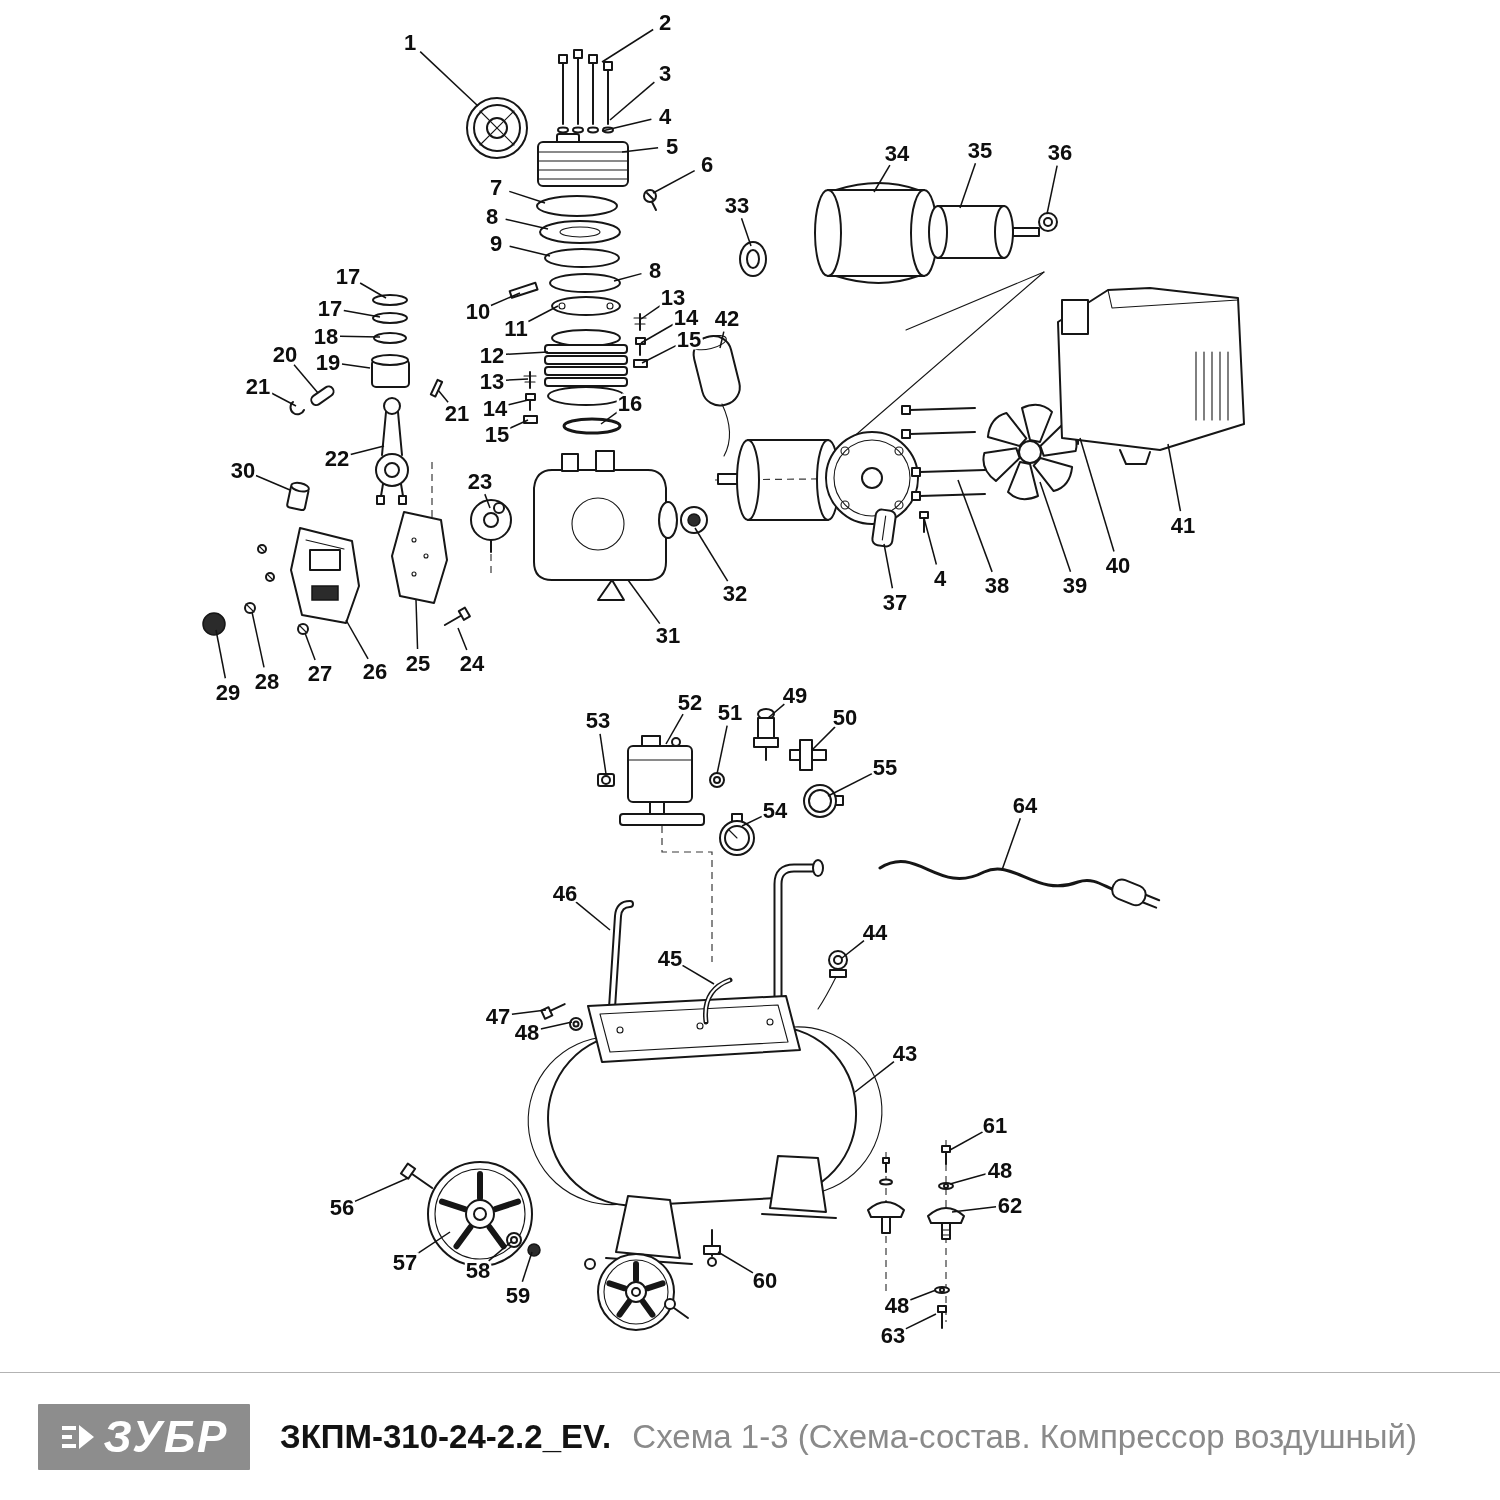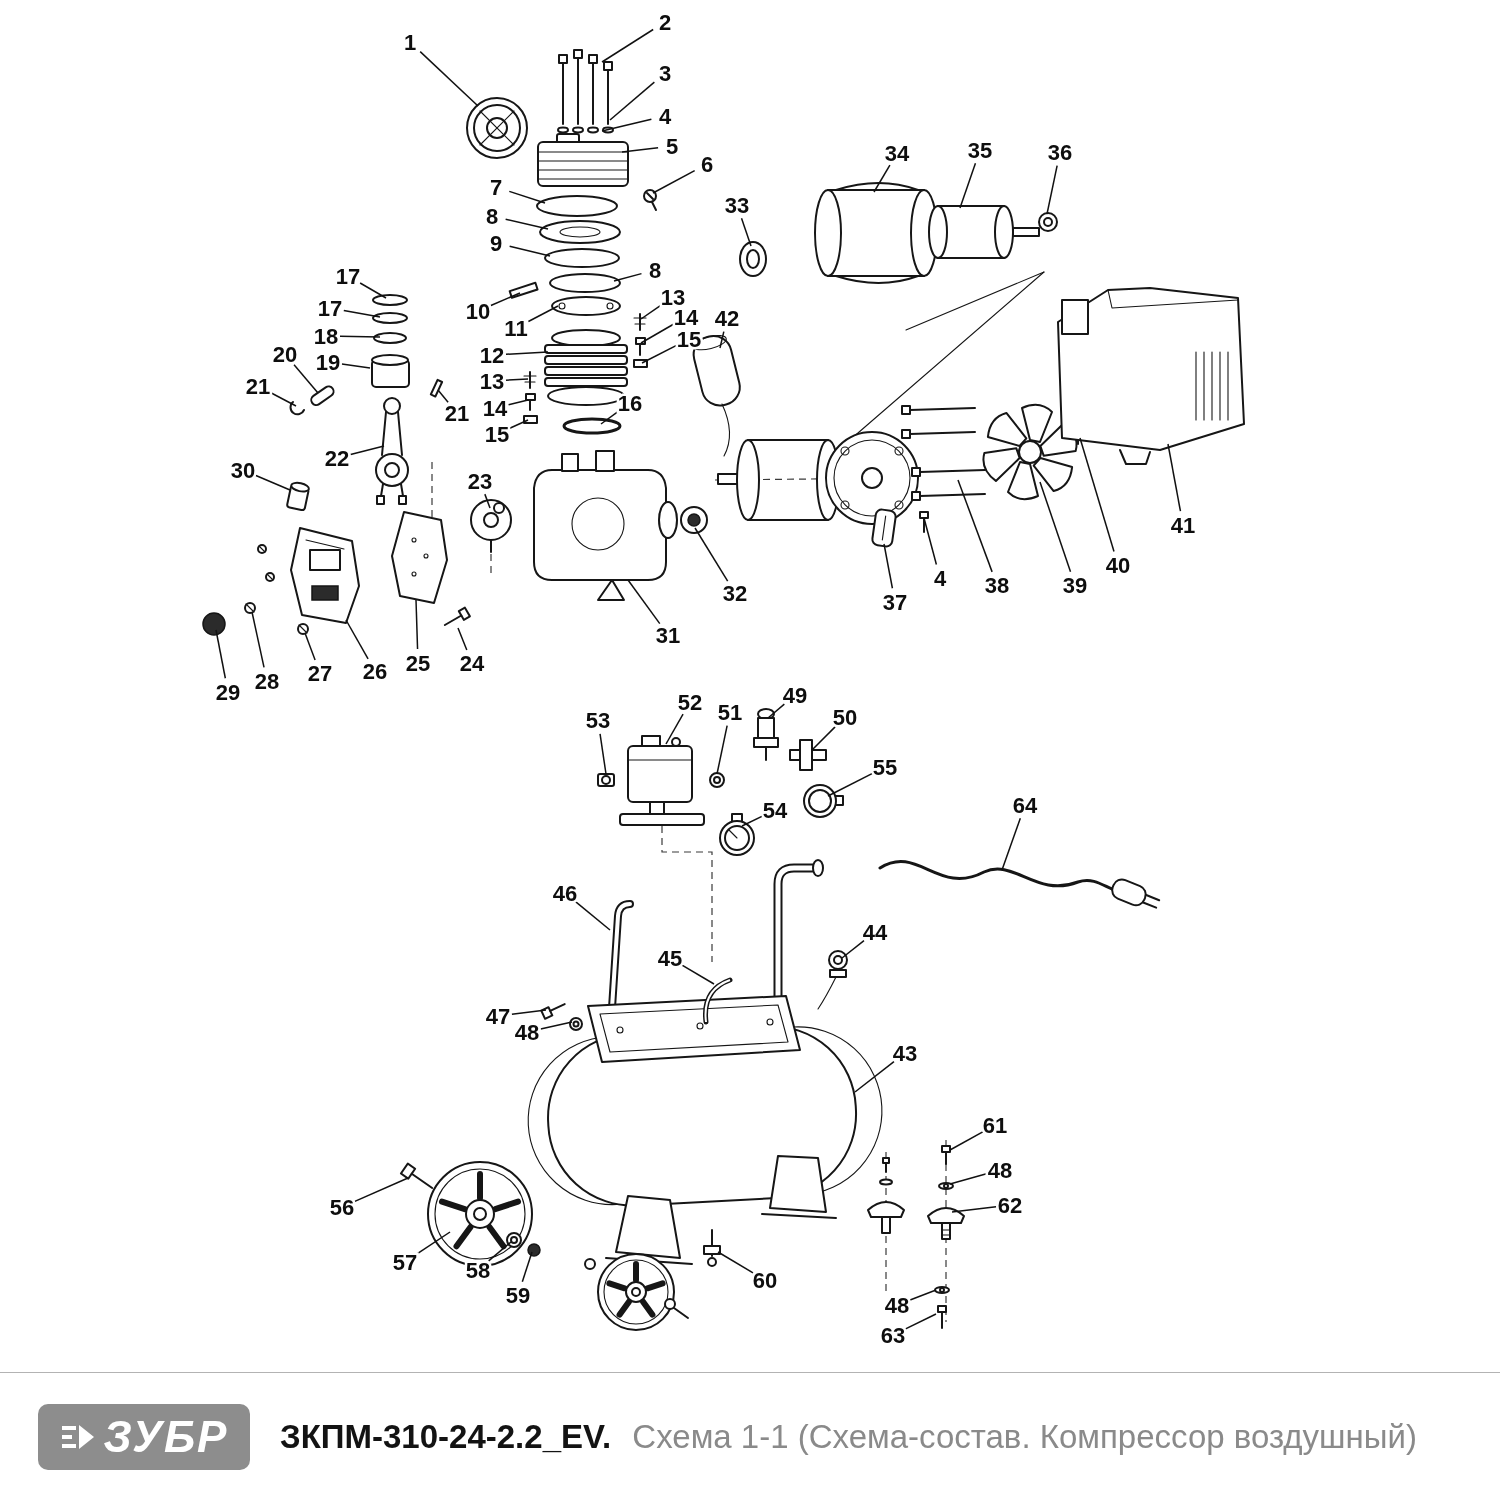--- a/index.html
+++ b/index.html
@@ -15,21 +15,21 @@
   .w3{stroke-width:3;}
   .w6{stroke-width:6;}
   .dash{fill:none;stroke:#3a3a3a;stroke-width:1.2;stroke-dasharray:7 5;}
   .lead{stroke:#111;stroke-width:1.5;}
   .callout{font:700 22px "Liberation Sans",sans-serif;fill:#0e0e0e;text-anchor:middle;
            dominant-baseline:central;paint-order:stroke;stroke:#fff;stroke-width:5px;}
 
   
   .footer{position:absolute;left:0;top:1372px;width:1500px;height:128px;
           border-top:1px solid #b3b3b3;display:flex;align-items:center;}
-  .logo{margin-left:38px;width:212px;height:66px;background:#8d8d8d;border-radius:10px;
+  .logo{margin-left:38px;width:212px;height:66px;background:#8d8d8d;border-radius:1px;
         display:flex;align-items:center;justify-content:center;gap:8px;flex:0 0 auto;}
   .logo-text{color:#fff;font-weight:700;font-style:italic;font-size:44px;letter-spacing:2px;}
   .caption{margin-left:30px;font-size:33px;white-space:nowrap;}
   .model{font-weight:700;color:#131313;text-align:center;}
   .subtitle{color:#8a8a8a;margin-left:12px;font-weight:400;}
 </style>
 </head>
 <body>
 
 <div class="page">
@@ -853,17 +853,17 @@
 <div class="footer">
   <div class="logo">
     <svg width="36" height="32" viewBox="0 0 36 32">
       <path d="M2,7 h14 M2,16 h10 M2,25 h14" stroke="#ffffff" stroke-width="4" fill="none"></path>
       <path d="M19,4 L34,16 L19,28 Z" fill="#ffffff"></path>
     </svg>
     <span class="logo-text">ЗУБР</span>
   </div>
   <div class="caption">
     <span class="model">ЗКПМ-310-24-2.2_EV.</span>
-    <span class="subtitle">Схема 1-1 (Схема-состав. Компрессор воздушный)</span>
+    <span class="subtitle">Схема 1-3 (Схема-состав. Компрессор воздушный)</span>
   </div>
 </div>
 
 </div>
 
 </body></html>

